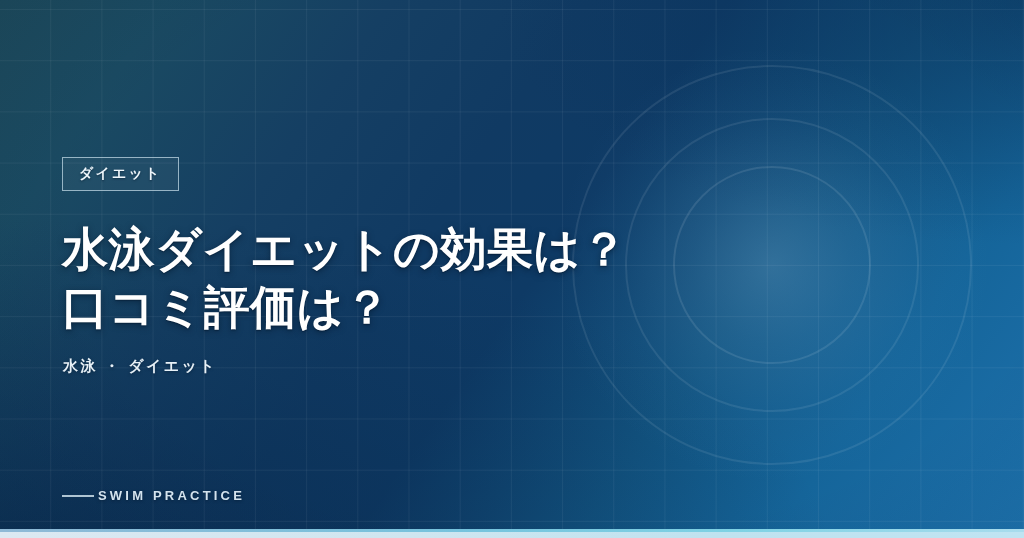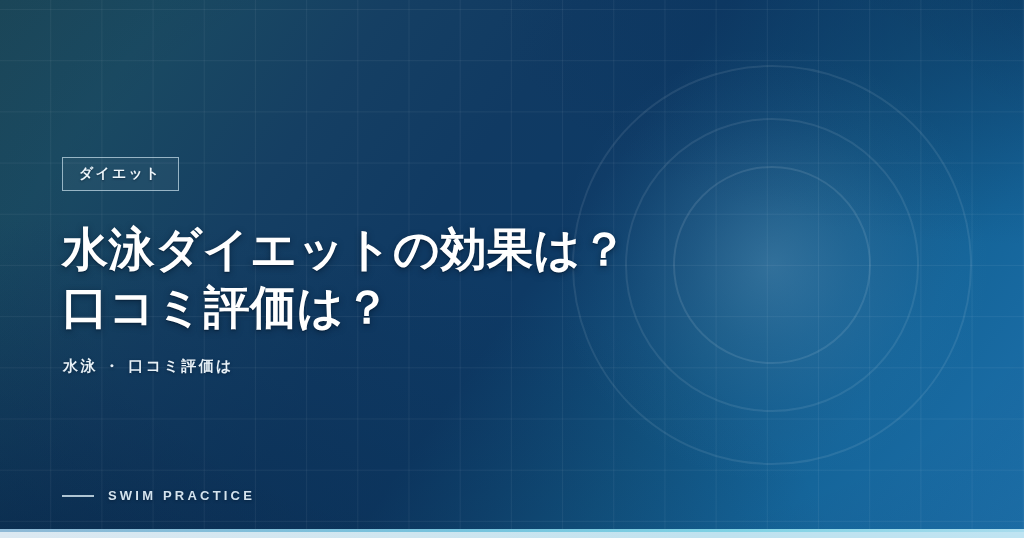--- a/index.html
+++ b/index.html
@@ -152,21 +152,21 @@
     color: #e8f1f7;
     text-shadow: 0 1px 3px rgba(4,22,42,0.5);
   }
 
   .footer {
     position: absolute;
     left: 0;
     top: 488px;
     display: flex;
     align-items: center;
-    gap: 14px;
+    gap: 4px;
   }
   .footer-dash {
     width: 32px;
     height: 2px;
     background: rgba(205,223,234,0.85);
   }
   .footer-label {
     font-size: 13px;
     font-weight: 700;
     letter-spacing: 3.2px;
@@ -210,21 +210,21 @@
   <div class="grid"></div>
   <div class="vignette"></div>
 
   <div class="content">
 
     <div class="category-badge">ダイエット</div>
 
     <h1 class="title">水泳ダイエットの効果は？
 口コミ評価は？</h1>
 
-    <p class="subtitle">水泳 ・ 口コミ評価は</p>
+    <p class="subtitle">水泳 ・ ダイエット</p>
 
     <div class="footer">
       <span class="footer-dash"></span>
       <span class="footer-label">SWIM PRACTICE</span>
     </div>
 
   </div>
 
   <div class="accent-strip"></div>
   <div class="base-strip"></div>

